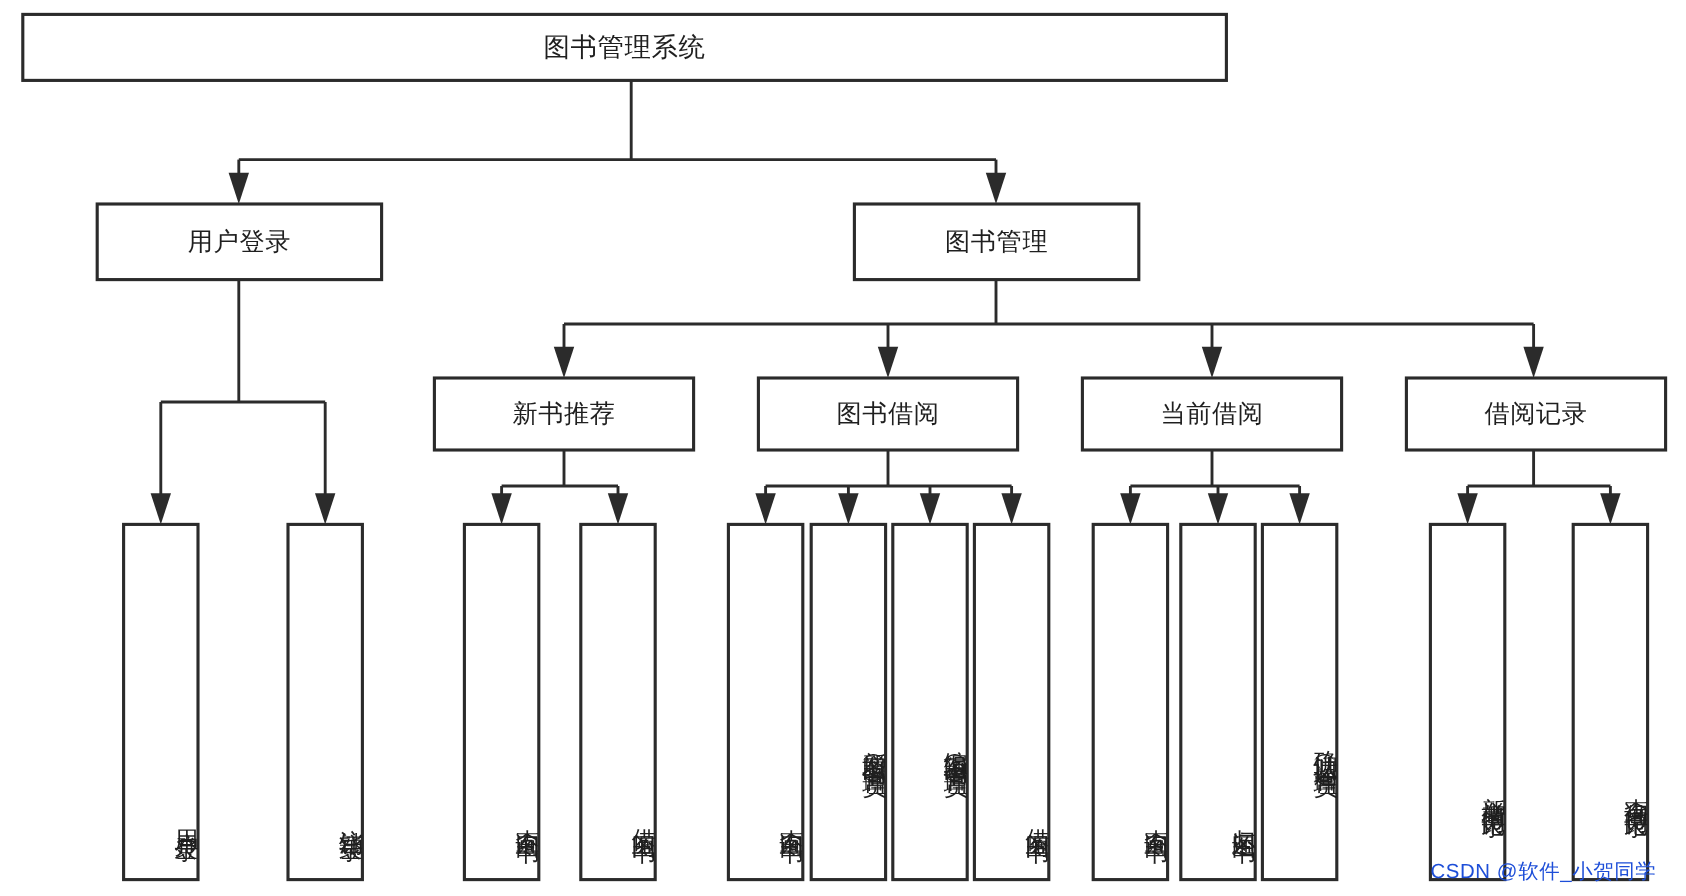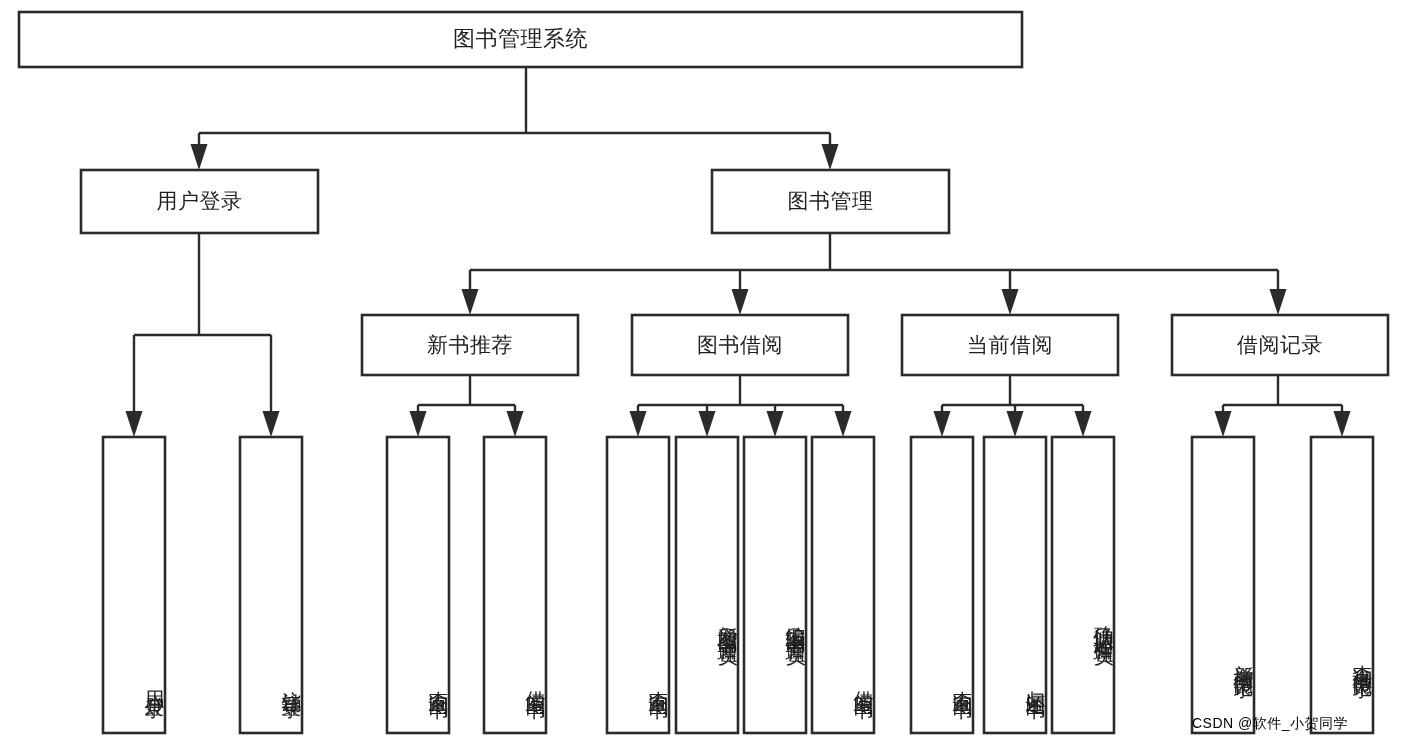--- a/index.html
+++ b/index.html
@@ -65,22 +65,22 @@
     line-height: 1;
     white-space: nowrap;
     display: flex;
     align-items: flex-start;
     justify-content: center;
     pointer-events: none;
   }
   .watermark {
     position: absolute;
     font-family: "Liberation Sans", "DejaVu Sans", sans-serif;
-    font-size: 14px;
-    color: #000000;
+    font-size: 17px;
+    color: #1d4ed8;
     white-space: nowrap;
     letter-spacing: 0.5px;
   }
 </style>
 </head>
 <body>
 
 <div id="diagram-root">
 
   <svg id="tree-svg" viewBox="0 0 1405 747" xmlns="http://www.w3.org/2000/svg">

